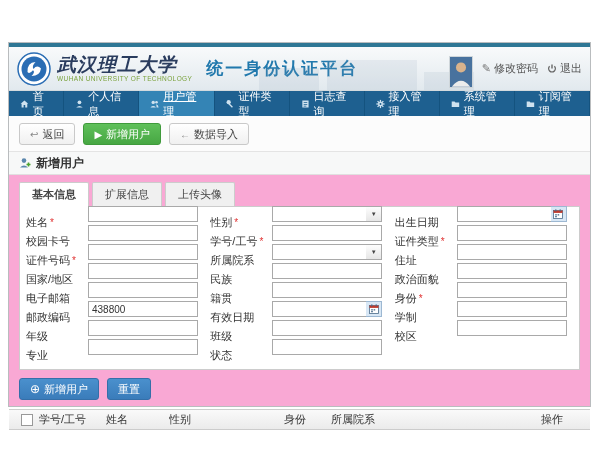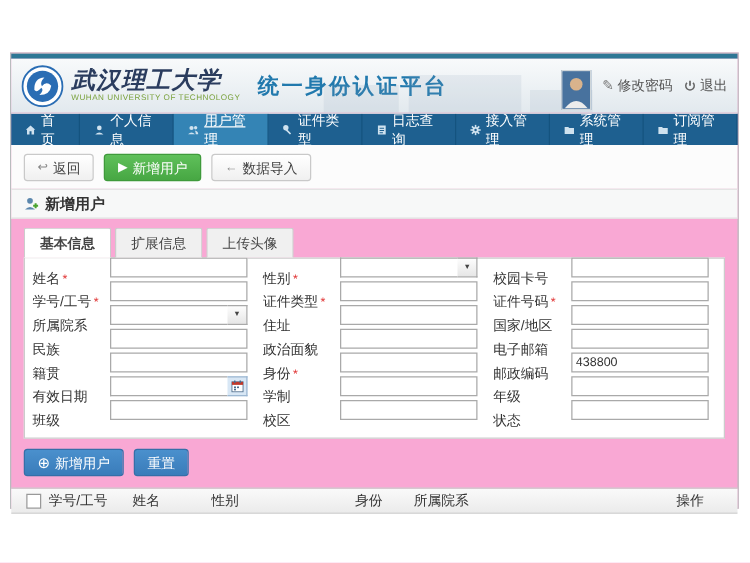--- a/index.html
+++ b/index.html
@@ -208,137 +208,160 @@
         <div class="cell">
           <label>性别<span class="req">*</span></label>
           <div class="field composite">
             <input type="text" style="">
             <div class="fbtn dd">
               <span>▼</span>
             </div>
           </div>
         </div>
         <div class="cell">
-          <label>校园卡号</label>
-          <div class="field">
-            <input type="text" style="">
-          </div>
-        </div>
-        <div class="cell">
-          <label>学号/工号<span class="req">*</span></label>
-          <div class="field">
-            <input type="text" style="">
-          </div>
-        </div>
-        <div class="cell">
-          <label>证件类型<span class="req">*</span></label>
-          <div class="field">
-            <input type="text" style="">
-          </div>
-        </div>
-        <div class="cell">
-          <label>证件号码<span class="req">*</span></label>
-          <div class="field">
-            <input type="text" style="">
-          </div>
-        </div>
-        <div class="cell">
-          <label>所属院系</label>
-          <div class="field composite">
-            <input type="text" style="">
-            <div class="fbtn dd">
-              <span>▼</span>
-            </div>
-          </div>
-        </div>
-        <div class="cell">
-          <label>住址</label>
-          <div class="field">
-            <input type="text" style="">
-          </div>
-        </div>
-        <div class="cell">
-          <label>国家/地区</label>
-          <div class="field">
-            <input type="text" style="">
-          </div>
-        </div>
-        <div class="cell">
-          <label>民族</label>
-          <div class="field">
-            <input type="text" style="">
-          </div>
-        </div>
-        <div class="cell">
-          <label>政治面貌</label>
-          <div class="field">
-            <input type="text" style="">
-          </div>
-        </div>
-        <div class="cell">
-          <label>电子邮箱</label>
-          <div class="field">
-            <input type="text" style="">
-          </div>
-        </div>
-        <div class="cell">
-          <label>籍贯</label>
-          <div class="field">
-            <input type="text" style="">
-          </div>
-        </div>
-        <div class="cell">
-          <label>身份<span class="req">*</span></label>
-          <div class="field">
-            <input type="text" style="">
-          </div>
-        </div>
-        <div class="cell">
-          <label>邮政编码</label>
-          <div class="field">
-            <input type="text" value="438800" style="">
-          </div>
-        </div>
-        <div class="cell">
-          <label>有效日期</label>
+          <label>出生日期</label>
           <div class="field composite">
             <input type="text" style="">
             <div class="fbtn cal">
               <svg width="10" height="10" viewBox="0 0 10 10">
                 <rect x="0.5" y="1.5" width="9" height="8" fill="#fff" stroke="#4a6b8a" stroke-width="0.8"></rect>
                 <rect x="0.5" y="1.5" width="9" height="2.4" fill="#c0392b"></rect>
                 <rect x="2.2" y="0.4" width="1.2" height="2" fill="#4a6b8a"></rect>
                 <rect x="6.6" y="0.4" width="1.2" height="2" fill="#4a6b8a"></rect>
                 <rect x="2.2" y="5.2" width="1.6" height="1.3" fill="#4a6b8a"></rect>
                 <rect x="4.6" y="5.2" width="1.6" height="1.3" fill="#4a6b8a"></rect>
                 <rect x="2.2" y="7" width="1.6" height="1.3" fill="#4a6b8a"></rect>
               </svg>
             </div>
           </div>
         </div>
         <div class="cell">
+          <label>校园卡号</label>
+          <div class="field">
+            <input type="text" style="">
+          </div>
+        </div>
+        <div class="cell">
+          <label>学号/工号<span class="req">*</span></label>
+          <div class="field">
+            <input type="text" style="">
+          </div>
+        </div>
+        <div class="cell">
+          <label>证件类型<span class="req">*</span></label>
+          <div class="field">
+            <input type="text" style="">
+          </div>
+        </div>
+        <div class="cell">
+          <label>证件号码<span class="req">*</span></label>
+          <div class="field">
+            <input type="text" style="">
+          </div>
+        </div>
+        <div class="cell">
+          <label>所属院系</label>
+          <div class="field composite">
+            <input type="text" style="">
+            <div class="fbtn dd">
+              <span>▼</span>
+            </div>
+          </div>
+        </div>
+        <div class="cell">
+          <label>住址</label>
+          <div class="field">
+            <input type="text" style="">
+          </div>
+        </div>
+        <div class="cell">
+          <label>国家/地区</label>
+          <div class="field">
+            <input type="text" style="">
+          </div>
+        </div>
+        <div class="cell">
+          <label>民族</label>
+          <div class="field">
+            <input type="text" style="">
+          </div>
+        </div>
+        <div class="cell">
+          <label>政治面貌</label>
+          <div class="field">
+            <input type="text" style="">
+          </div>
+        </div>
+        <div class="cell">
+          <label>电子邮箱</label>
+          <div class="field">
+            <input type="text" style="">
+          </div>
+        </div>
+        <div class="cell">
+          <label>籍贯</label>
+          <div class="field">
+            <input type="text" style="">
+          </div>
+        </div>
+        <div class="cell">
+          <label>身份<span class="req">*</span></label>
+          <div class="field">
+            <input type="text" style="">
+          </div>
+        </div>
+        <div class="cell">
+          <label>邮政编码</label>
+          <div class="field">
+            <input type="text" value="438800" style="">
+          </div>
+        </div>
+        <div class="cell">
+          <label>有效日期</label>
+          <div class="field composite">
+            <input type="text" style="">
+            <div class="fbtn cal">
+              <svg width="10" height="10" viewBox="0 0 10 10">
+                <rect x="0.5" y="1.5" width="9" height="8" fill="#fff" stroke="#4a6b8a" stroke-width="0.8"></rect>
+                <rect x="0.5" y="1.5" width="9" height="2.4" fill="#c0392b"></rect>
+                <rect x="2.2" y="0.4" width="1.2" height="2" fill="#4a6b8a"></rect>
+                <rect x="6.6" y="0.4" width="1.2" height="2" fill="#4a6b8a"></rect>
+                <rect x="2.2" y="5.2" width="1.6" height="1.3" fill="#4a6b8a"></rect>
+                <rect x="4.6" y="5.2" width="1.6" height="1.3" fill="#4a6b8a"></rect>
+                <rect x="2.2" y="7" width="1.6" height="1.3" fill="#4a6b8a"></rect>
+              </svg>
+            </div>
+          </div>
+        </div>
+        <div class="cell">
           <label>学制</label>
           <div class="field">
             <input type="text" style="">
           </div>
         </div>
         <div class="cell">
           <label>年级</label>
           <div class="field">
             <input type="text" style="">
           </div>
         </div>
         <div class="cell">
           <label>班级</label>
           <div class="field">
             <input type="text" style="">
           </div>
         </div>
         <div class="cell">
           <label>校区</label>
+          <div class="field">
+            <input type="text" style="">
+          </div>
+        </div>
+        <div class="cell">
+          <label>专业</label>
           <div class="field">
             <input type="text" style="">
           </div>
         </div>
         <div class="cell">
           <label>状态</label>
           <div class="field">
             <input type="text" style="">
           </div>
         </div>

